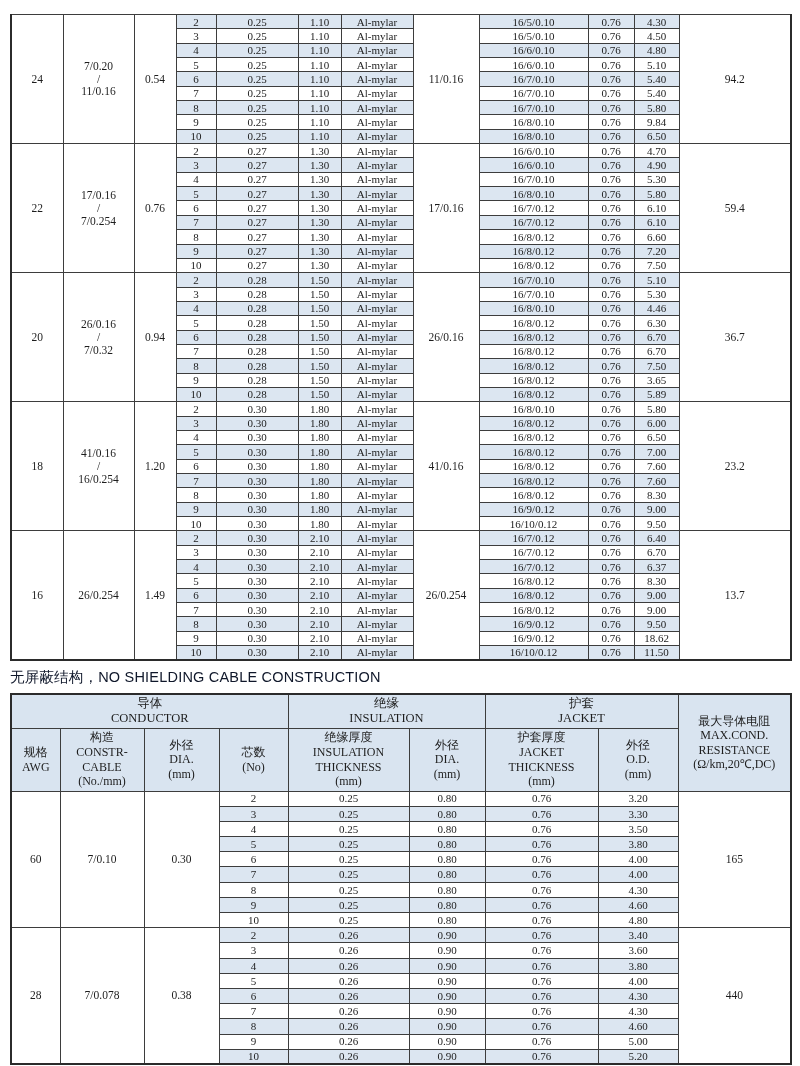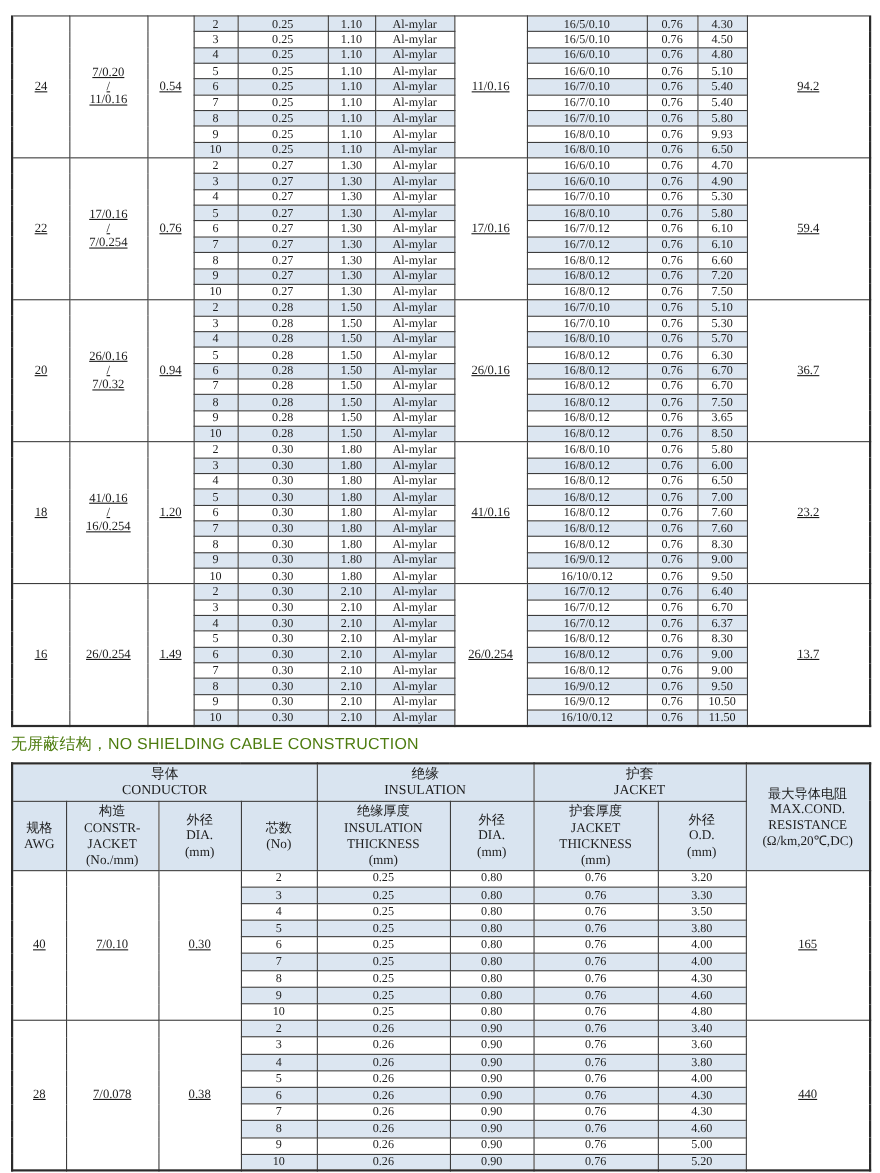--- a/index.html
+++ b/index.html
@@ -38,31 +38,31 @@
 
   th {
     background: #d9e4f0;
     font-weight: normal;
     font-size: 12px;
     line-height: 1.22;
     margin-left: 31px;
   }
   th.group-th { font-size: 12.5px; }
   td.stripe { background: #dce6f1; }
-  td.merged { background: #ffffff; font-size: 11.5px; text-decoration: underline; }
+  td.merged { background: #ffffff; font-size: 11.5px; }
 
   .section-title {
     position: absolute;
     left: 10px;
     top: 665px;
     width: 780px;
     height: 24px;
     font-family: "Liberation Sans", sans-serif;
     font-size: 14.5px;
-    color: #4d7c0f;
+    color: #0f172a;
     letter-spacing: 0.2px;
     line-height: 24px;
   }
 </style>
 </head>
 <body>
 
 <div class="page">
   <table id="shielded-table" class="spec-table">
       <colgroup>
@@ -150,21 +150,21 @@
           <td class="stripe">0.76</td>
           <td class="stripe">5.80</td>
         </tr>
         <tr>
           <td>9</td>
           <td>0.25</td>
           <td>1.10</td>
           <td>Al-mylar</td>
           <td>16/8/0.10</td>
           <td>0.76</td>
-          <td>9.93</td>
+          <td>9.84</td>
         </tr>
         <tr>
           <td class="stripe">10</td>
           <td class="stripe">0.25</td>
           <td class="stripe">1.10</td>
           <td class="stripe">Al-mylar</td>
           <td class="stripe">16/8/0.10</td>
           <td class="stripe">0.76</td>
           <td class="stripe">6.50</td>
         </tr>
@@ -281,21 +281,21 @@
           <td>0.76</td>
           <td>5.30</td>
         </tr>
         <tr>
           <td class="stripe">4</td>
           <td class="stripe">0.28</td>
           <td class="stripe">1.50</td>
           <td class="stripe">Al-mylar</td>
           <td class="stripe">16/8/0.10</td>
           <td class="stripe">0.76</td>
-          <td class="stripe">5.70</td>
+          <td class="stripe">4.46</td>
         </tr>
         <tr>
           <td>5</td>
           <td>0.28</td>
           <td>1.50</td>
           <td>Al-mylar</td>
           <td>16/8/0.12</td>
           <td>0.76</td>
           <td>6.30</td>
         </tr>
@@ -335,21 +335,21 @@
           <td>0.76</td>
           <td>3.65</td>
         </tr>
         <tr>
           <td class="stripe">10</td>
           <td class="stripe">0.28</td>
           <td class="stripe">1.50</td>
           <td class="stripe">Al-mylar</td>
           <td class="stripe">16/8/0.12</td>
           <td class="stripe">0.76</td>
-          <td class="stripe">8.50</td>
+          <td class="stripe">5.89</td>
         </tr>
         <tr>
           <td class="merged" rowspan="9">18</td>
           <td class="merged" rowspan="9">41/0.16
 /
 16/0.254</td>
           <td class="merged" rowspan="9">1.20</td>
           <td>2</td>
           <td>0.30</td>
           <td>1.80</td>
@@ -500,21 +500,21 @@
           <td class="stripe">0.76</td>
           <td class="stripe">9.50</td>
         </tr>
         <tr>
           <td>9</td>
           <td>0.30</td>
           <td>2.10</td>
           <td>Al-mylar</td>
           <td>16/9/0.12</td>
           <td>0.76</td>
-          <td>10.50</td>
+          <td>18.62</td>
         </tr>
         <tr>
           <td class="stripe">10</td>
           <td class="stripe">0.30</td>
           <td class="stripe">2.10</td>
           <td class="stripe">Al-mylar</td>
           <td class="stripe">16/10/0.12</td>
           <td class="stripe">0.76</td>
           <td class="stripe">11.50</td>
         </tr>
@@ -544,21 +544,21 @@
           <th rowspan="2" colspan="1">最大导体电阻
 MAX.COND.
 RESISTANCE
 (Ω/km,20℃,DC)</th>
         </tr>
         <tr class="sub-row">
           <th>规格
 AWG</th>
           <th>构造
 CONSTR-
-JACKET
+CABLE
 (No./mm)</th>
           <th>外径
 DIA.
 (mm)</th>
           <th>芯数
 (No)</th>
           <th>绝缘厚度
 INSULATION
 THICKNESS
 (mm)</th>
@@ -569,21 +569,21 @@
 JACKET
 THICKNESS
 (mm)</th>
           <th>外径
 O.D.
 (mm)</th>
         </tr>
       </thead>
       <tbody>
         <tr class="data-row">
-          <td class="merged" rowspan="9">40</td>
+          <td class="merged" rowspan="9">60</td>
           <td class="merged" rowspan="9">7/0.10</td>
           <td class="merged" rowspan="9">0.30</td>
           <td>2</td>
           <td>0.25</td>
           <td>0.80</td>
           <td>0.76</td>
           <td>3.20</td>
           <td class="merged" rowspan="9">165</td>
         </tr>
         <tr class="data-row">

